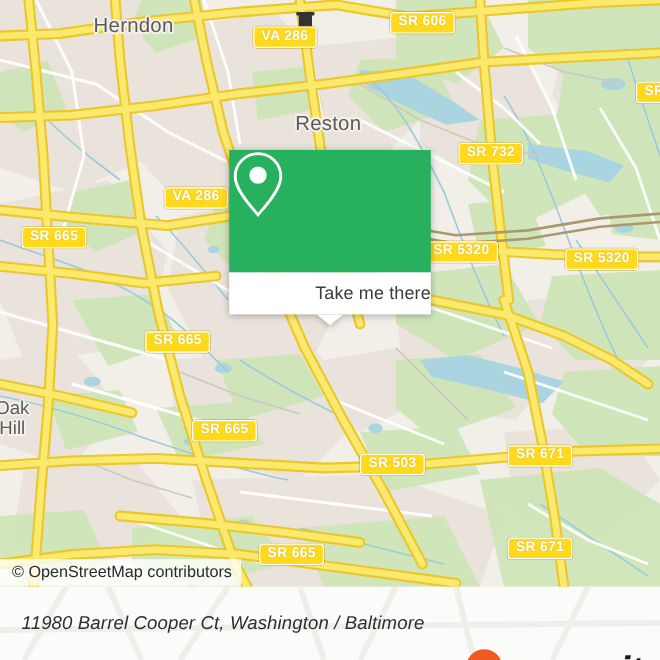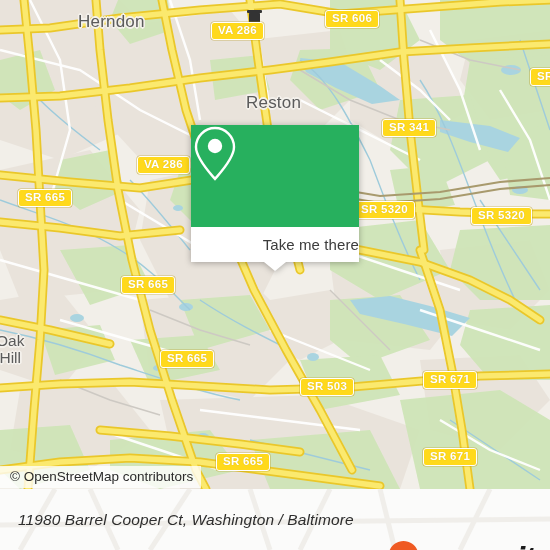--- a/index.html
+++ b/index.html
@@ -301,21 +301,21 @@
       </g>
     </svg>
 
     <div class="place-label place-city" style="left:78px; top:12px;">Herndon</div>
     <div class="place-label place-city" style="left:246px; top:93px;text-align:right;">Reston</div>
     <div class="place-label place-town" style="left:-4px; top:332px;"><span>Oak
 Hill</span></div>
 
     <div class="shield" style="left:211px; top:22px;">VA 286</div>
     <div class="shield" style="left:325px; top:10px;">SR 606</div>
-    <div class="shield" style="left:382px; top:119px;">SR 341</div>
+    <div class="shield" style="left:382px; top:119px;">SR 732</div>
     <div class="shield" style="left:530px; top:68px;">SR</div>
     <div class="shield" style="left:137px; top:156px;">VA 286</div>
     <div class="shield" style="left:18px; top:189px;">SR 665</div>
     <div class="shield" style="left:354px; top:201px;">SR 5320</div>
     <div class="shield" style="left:471px; top:207px;">SR 5320</div>
     <div class="shield" style="left:121px; top:276px;">SR 665</div>
     <div class="shield" style="left:160px; top:350px;">SR 665</div>
     <div class="shield" style="left:300px; top:378px;">SR 503</div>
     <div class="shield" style="left:423px; top:371px;">SR 671</div>
     <div class="shield" style="left:216px; top:453px;">SR 665</div>

